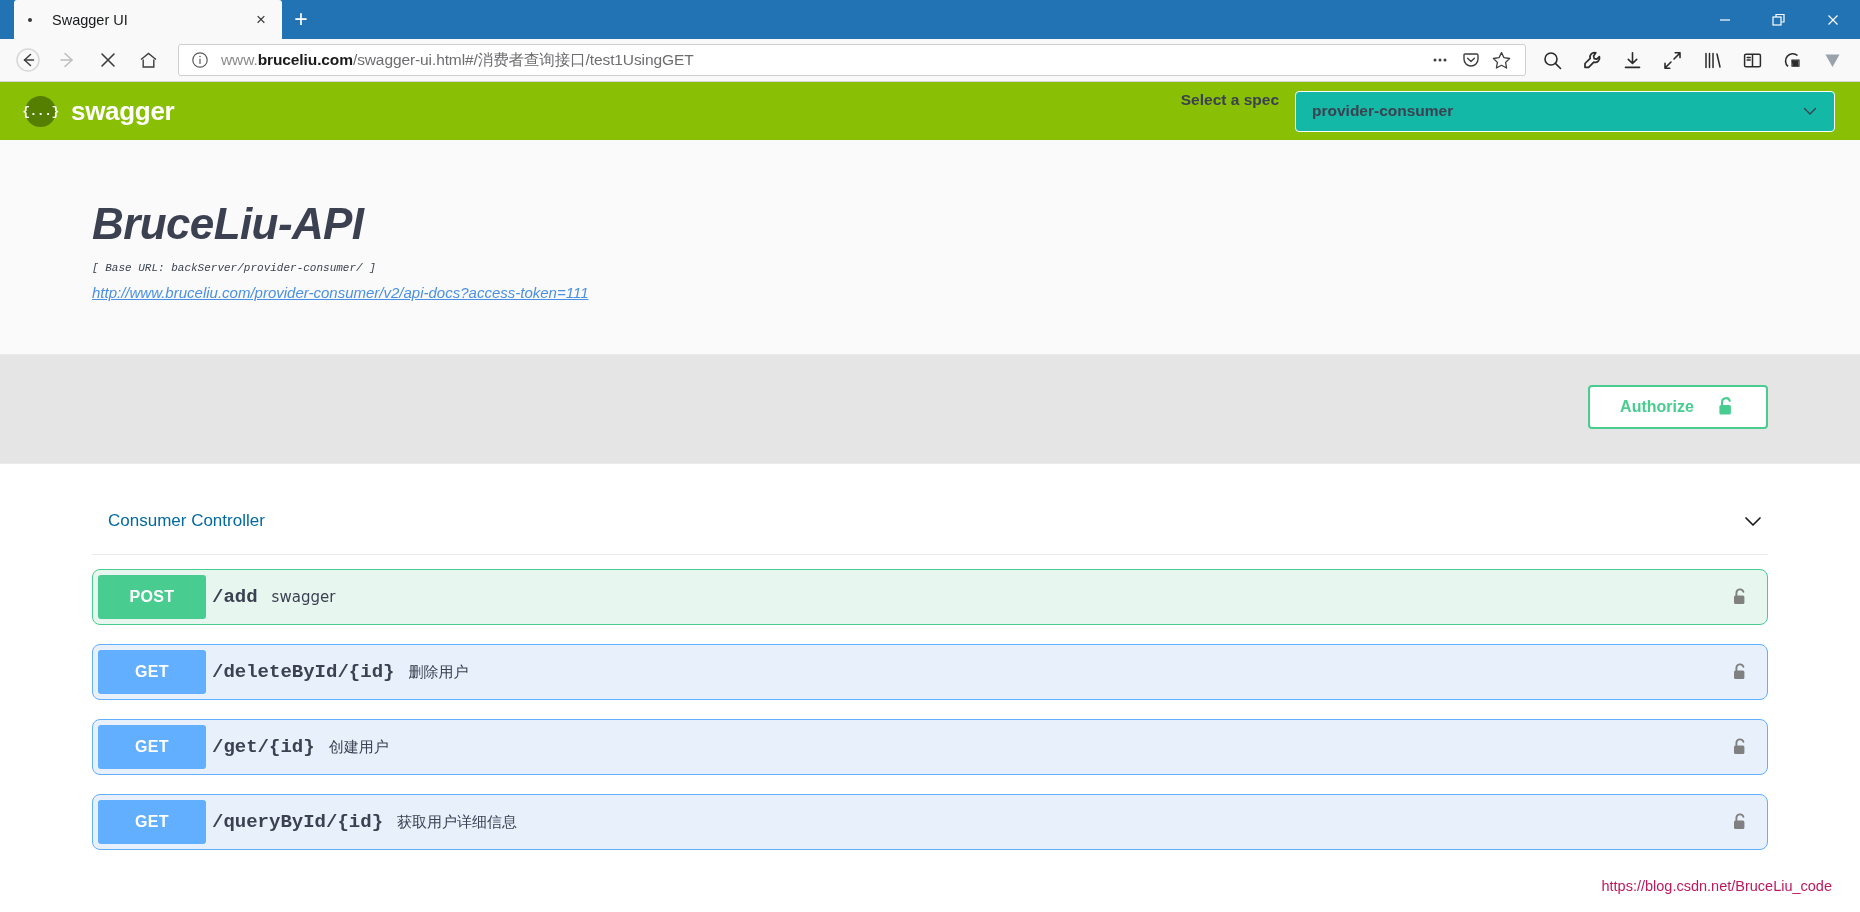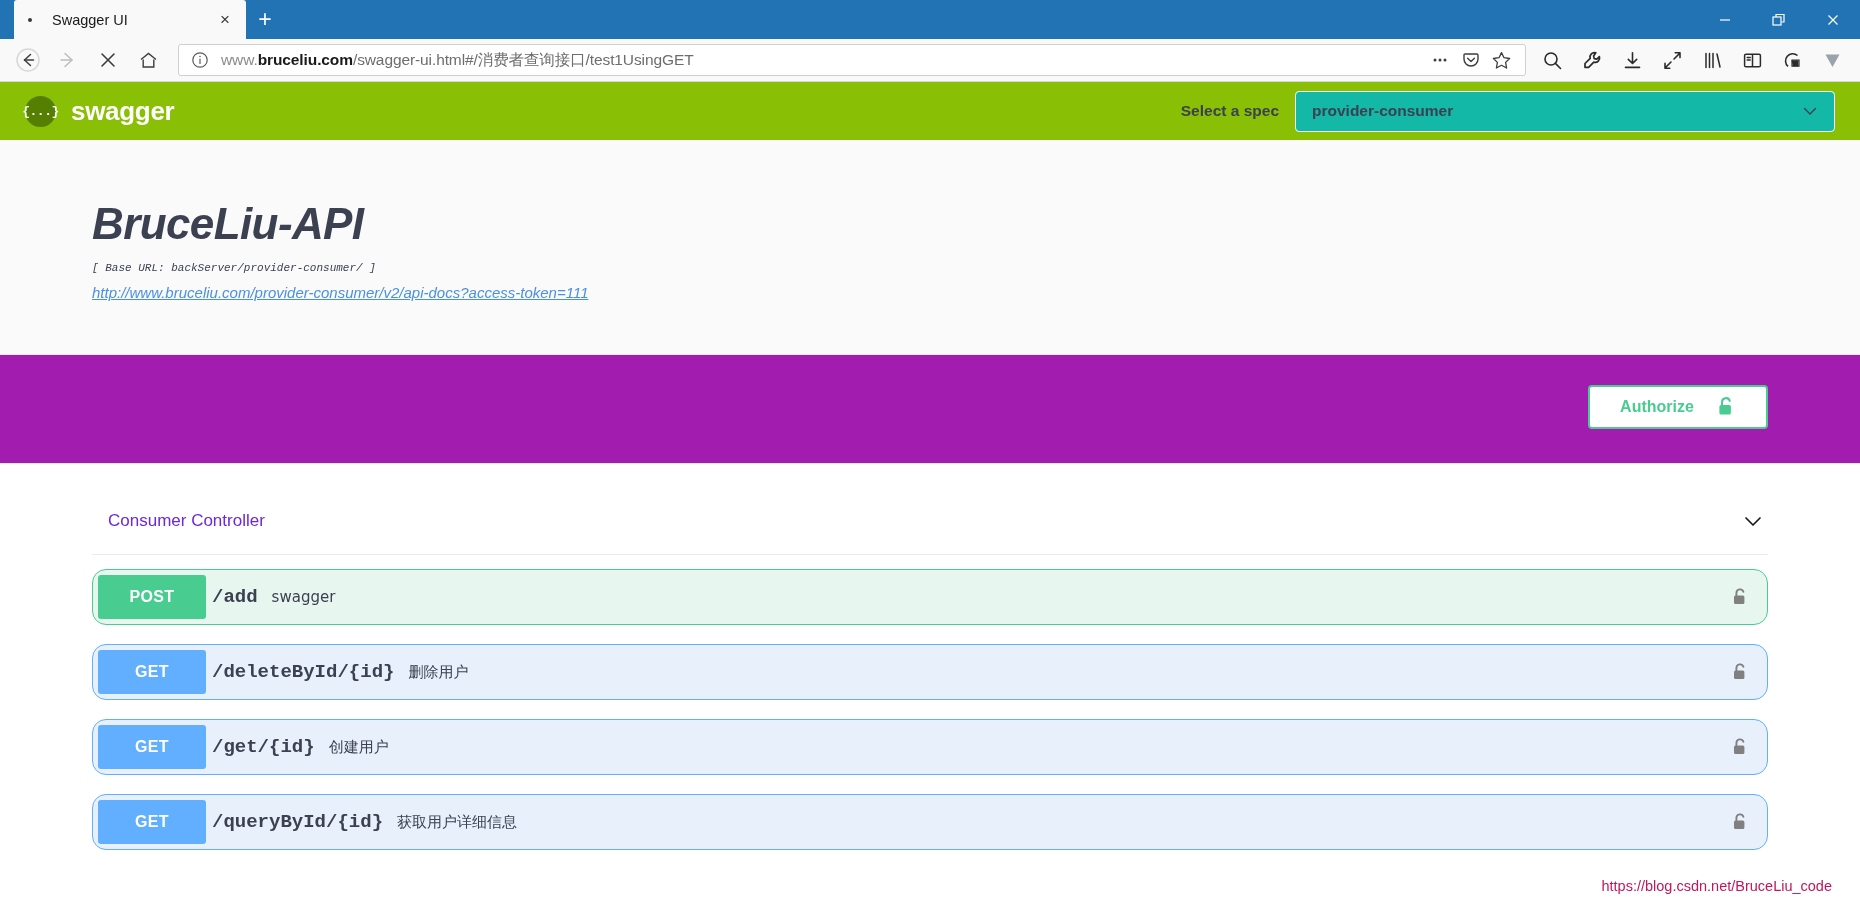--- a/index.html
+++ b/index.html
@@ -13,21 +13,21 @@
   
   .titlebar {
     height: 39px;
     background: #2173b3;
     display: flex;
     align-items: flex-end;
     position: relative;
   }
   .tab {
     margin-left: 14px;
-    width: 232px;
+    width: 268px;
     height: 39px;
     background: #f9f9fa;
     border-top-left-radius: 3px;
     border-top-right-radius: 3px;
     display: flex;
     align-items: center;
     padding: 0 10px 0 14px;
     position: relative;
   }
   .tab-dot {
@@ -128,21 +128,21 @@
     color: #ffffff; font-size: 13px; font-weight: 700;
     font-family: "Liberation Mono", monospace;
     letter-spacing: -0.5px;
   }
   .logo-text {
     color: #ffffff; font-size: 26px; font-weight: 700;
     margin-left: 15px; letter-spacing: -0.3px;
   }
   .spec-area {
     margin-left: auto;
-    display: flex; align-items: center;
+    display: flex; 
   }
   .spec-label {
     color: #3b4151; font-size: 15.5px; font-weight: 700;
     margin-right: 16px; white-space: nowrap;
   }
   .spec-select {
     width: 540px; height: 41px;
     background: #14b8a6;
     border: 1px solid #ffffff;
     border-radius: 4px;
@@ -173,21 +173,21 @@
   }
   .docs-link {
     display: inline-block;
     font-size: 15px;
     color: #4a90e2;
     text-decoration: underline;
     margin-top: 10px;
   }
 
   .auth-block {
-    background: #a21caf;
+    background: #e5e5e5;
     padding: 30px 0 34px 0;
     border-bottom: 1px solid #ebebeb;
   }
   .auth-row { display: flex; justify-content: flex-end; }
   .authorize-btn {
     min-width: 180px; height: 44px;
     border: 2px solid #49cc90;
     border-radius: 4px;
     background: #ffffff;
     display: flex; align-items: center; justify-content: center;
@@ -203,32 +203,32 @@
     display: flex; align-items: center;
     border-bottom: 1px solid #ebebeb;
     padding: 14px 2px 20px 2px;
   }
   .tag-title {
     font-size: 32px; font-weight: 700; color: #3b4151;
     font-family: "DejaVu Sans", "Liberation Sans", sans-serif;
     letter-spacing: 0.5px;
   }
   .tag-desc {
-    font-size: 17px; color: #6d28d9;
+    font-size: 17px; color: #0369a1;
     margin-left: 14px;
   }
   .tag-caret {
     margin-left: auto; color: #1b1b1b; display: flex; align-items: center;
   }
 
   .op-list { padding-top: 14px; }
   .op-row {
     height: 56px;
     margin-bottom: 19px;
-    border-radius: 14px;
+    border-radius: 8px;
     display: flex; align-items: center;
     padding: 0 18px 0 5px;
   }
   .op-row.post { background: #e8f6f0; border: 1px solid #49cc90; }
   .op-row.get  { background: #e8f1fb; border: 1px solid #61affe; }
   .op-method {
     width: 108px; height: 44px;
     border-radius: 3px;
     display: flex; align-items: center; justify-content: center;
     color: #ffffff; font-size: 16px; font-weight: 700;

